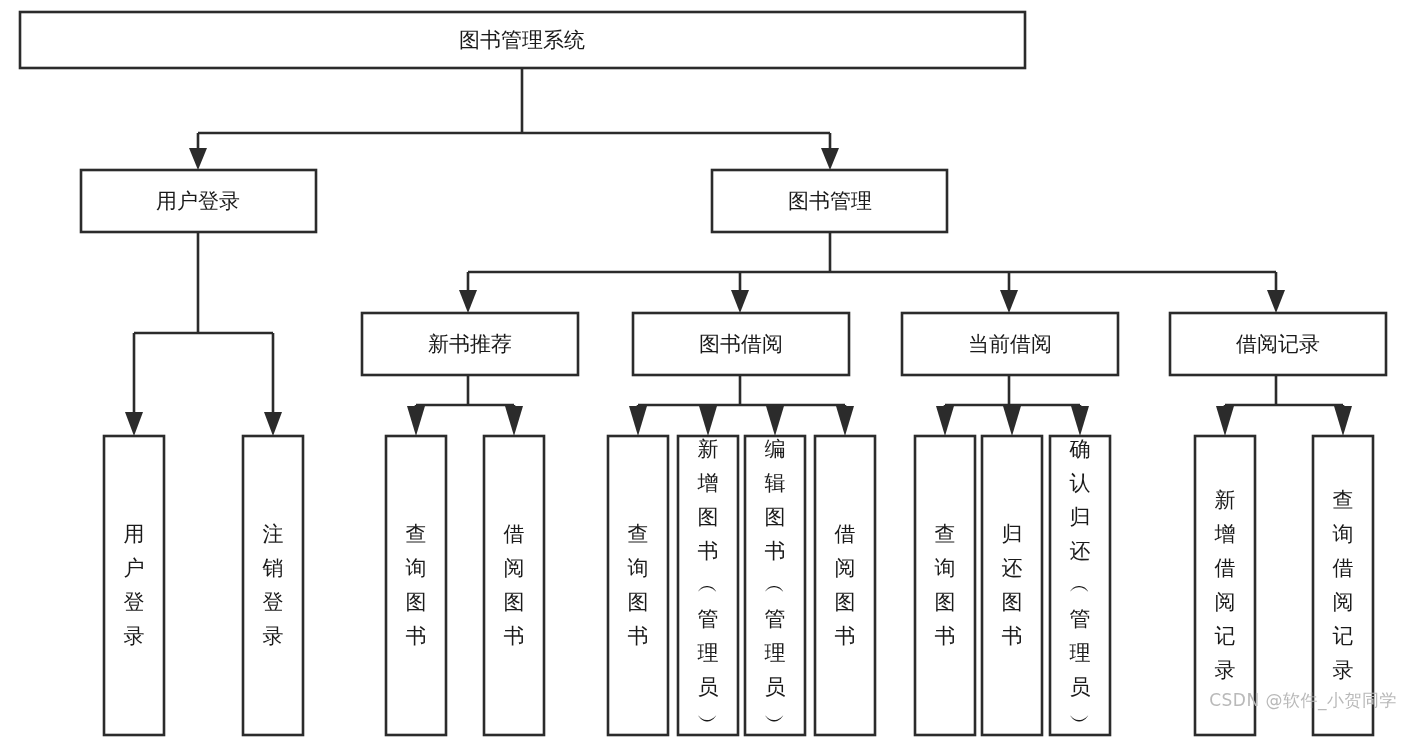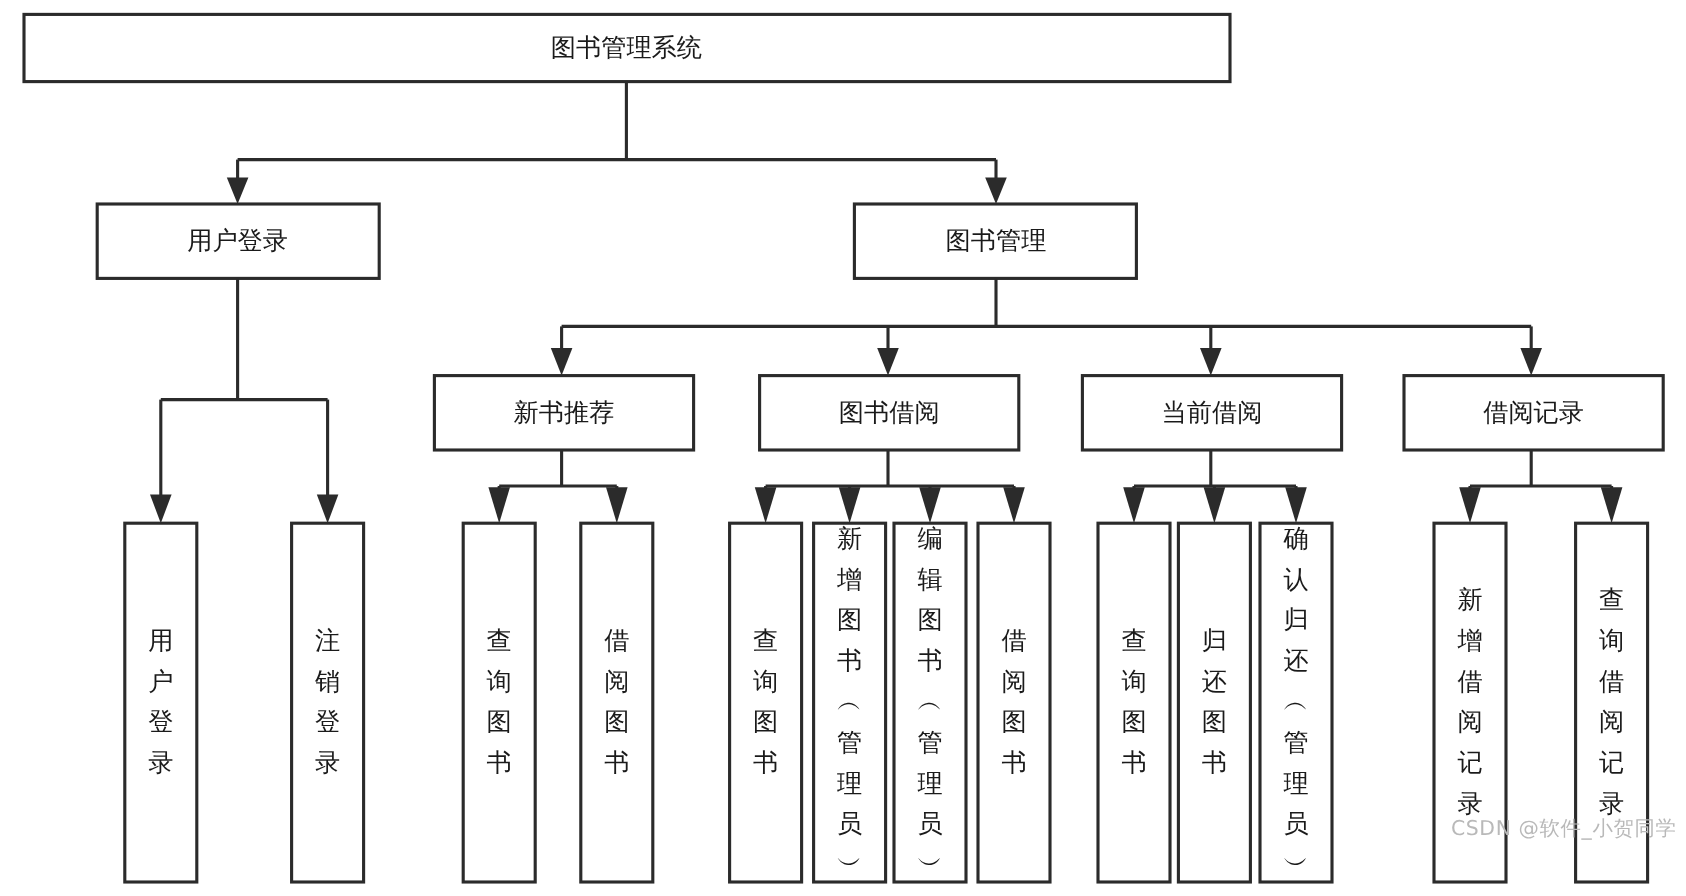--- a/index.html
+++ b/index.html
@@ -53,21 +53,21 @@
   }
   .node-label-v {
     font-family: "DejaVu Sans", "Liberation Sans", sans-serif;
     font-size: 21px;
     fill: #1a1a1a;
     text-anchor: middle;
   }
   .watermark {
     position: absolute;
     right: 8px;
-    bottom: 16px;
+    bottom: 6px;
     font-family: "DejaVu Sans", "Liberation Sans", sans-serif;
     font-size: 17px;
     color: #b9b9b9;
     letter-spacing: 0.5px;
     white-space: nowrap;
     pointer-events: none;
   }
 </style>
 </head>
 <body>

